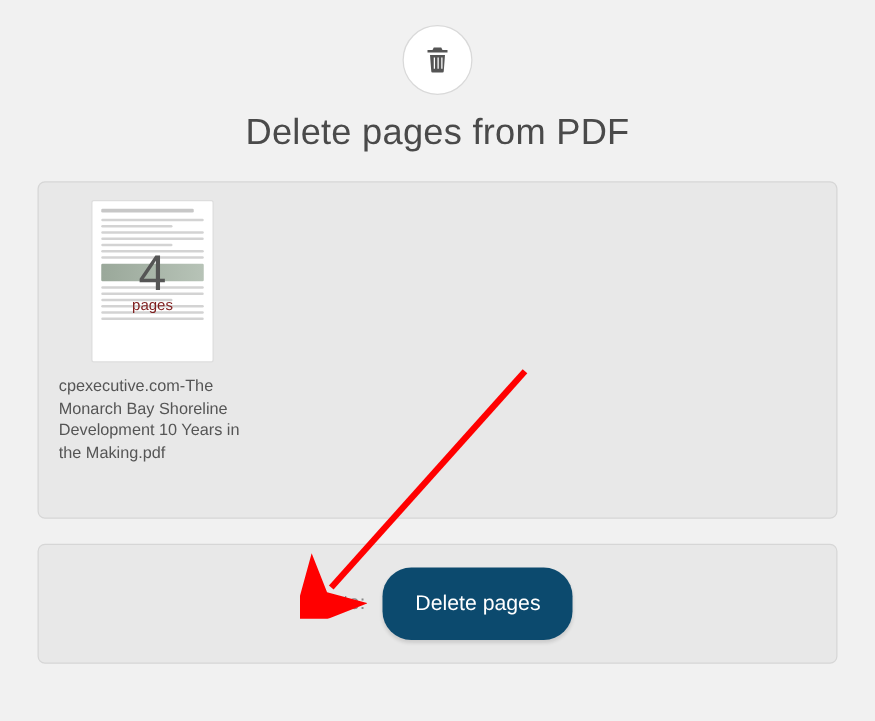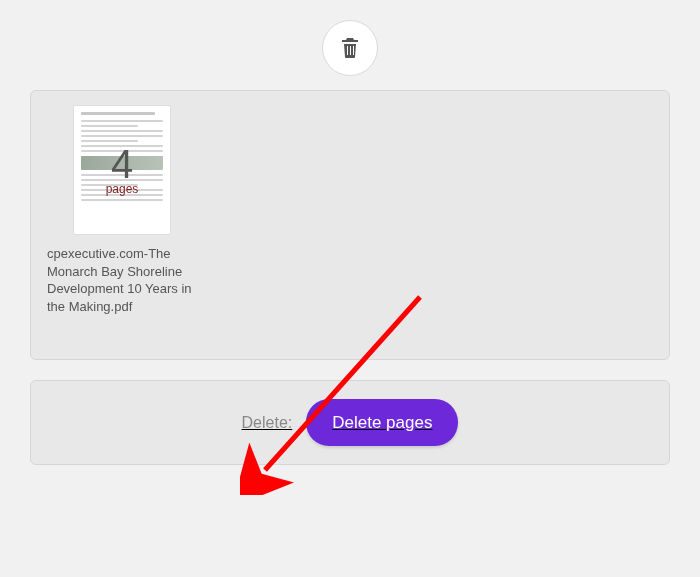--- a/index.html
+++ b/index.html
@@ -109,43 +109,42 @@
       color: #555;
       text-align: left;
       word-wrap: break-word;
     }
     .action-panel {
       padding: 18px 20px;
       display: flex;
       align-items: center;
       justify-content: center;
       gap: 14px;
-      text-decoration: underline;
     }
     .label {
       font-size: 16px;
       color: #888;
     }
     .page-input {
       height: 44px;
       width: 240px;
       border-radius: 22px;
       border: none;
       background: #fff;
       padding: 0 20px;
       font-size: 16px;
       color: #444;
       box-shadow: inset 0 1px 2px rgba(0,0,0,0.06);
     }
     .page-input::placeholder { color: #bdbdbd; }
     .delete-btn {
-      height: 47px;
+      height: 58px;
       padding: 0 26px;
       border-radius: 23px;
-      background: #6d28d9;
+      background: #0c4a6e;
       color: #fff;
       border: none;
       font-size: 17px;
       font-weight: 500;
       cursor: pointer;
       box-shadow: 0 2px 3px rgba(0,0,0,0.12);
     }
     .arrow {
       position: absolute;
       left: 240px;
@@ -157,20 +156,21 @@
 <body>
 
 <div class="container">
 
   <div class="trash-circle">
     <svg viewBox="0 0 24 24">
       <path d="M9 2h6l1 2h4v2H4V4h4l1-2zM6 8h12l-1 13a1 1 0 0 1-1 1H8a1 1 0 0 1-1-1L6 8zm3 2v9h1v-9H9zm3 0v9h1v-9h-1zm3 0v9h1v-9h-1z"></path>
     </svg>
   </div>
 
+  <h1 class="page-title">Delete pages from PDF</h1>
 
   <div class="panel file-panel">
     <div class="file-card">
       <div class="thumb">
         <div class="tline title"></div>
         <div class="tline"></div>
         <div class="tline short"></div>
         <div class="tline"></div>
         <div class="tline"></div>
         <div class="tline short"></div>

